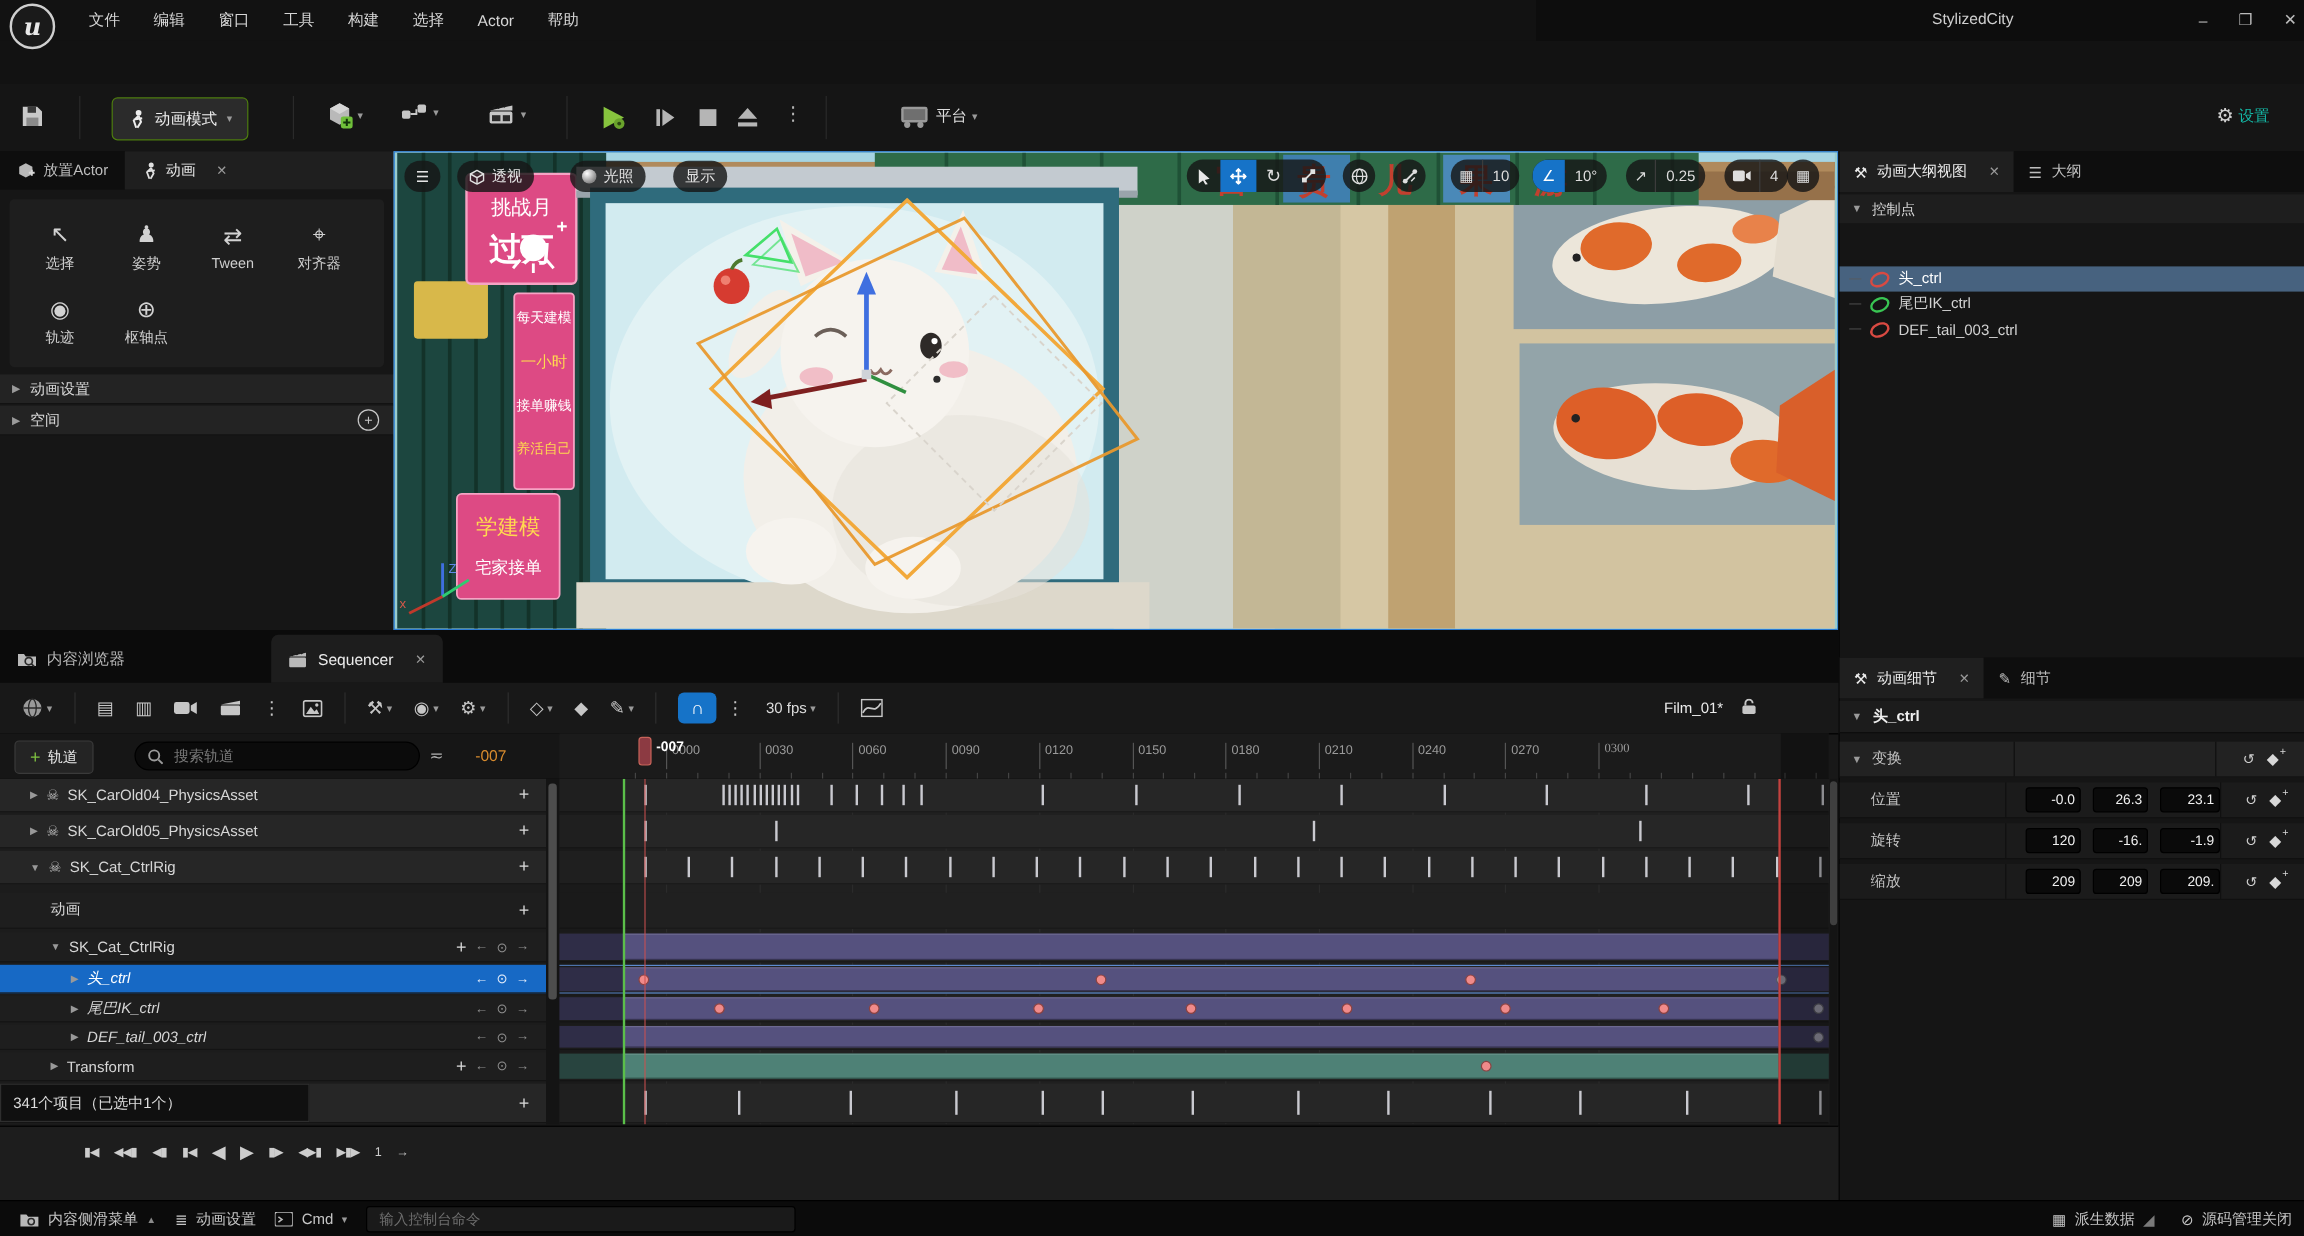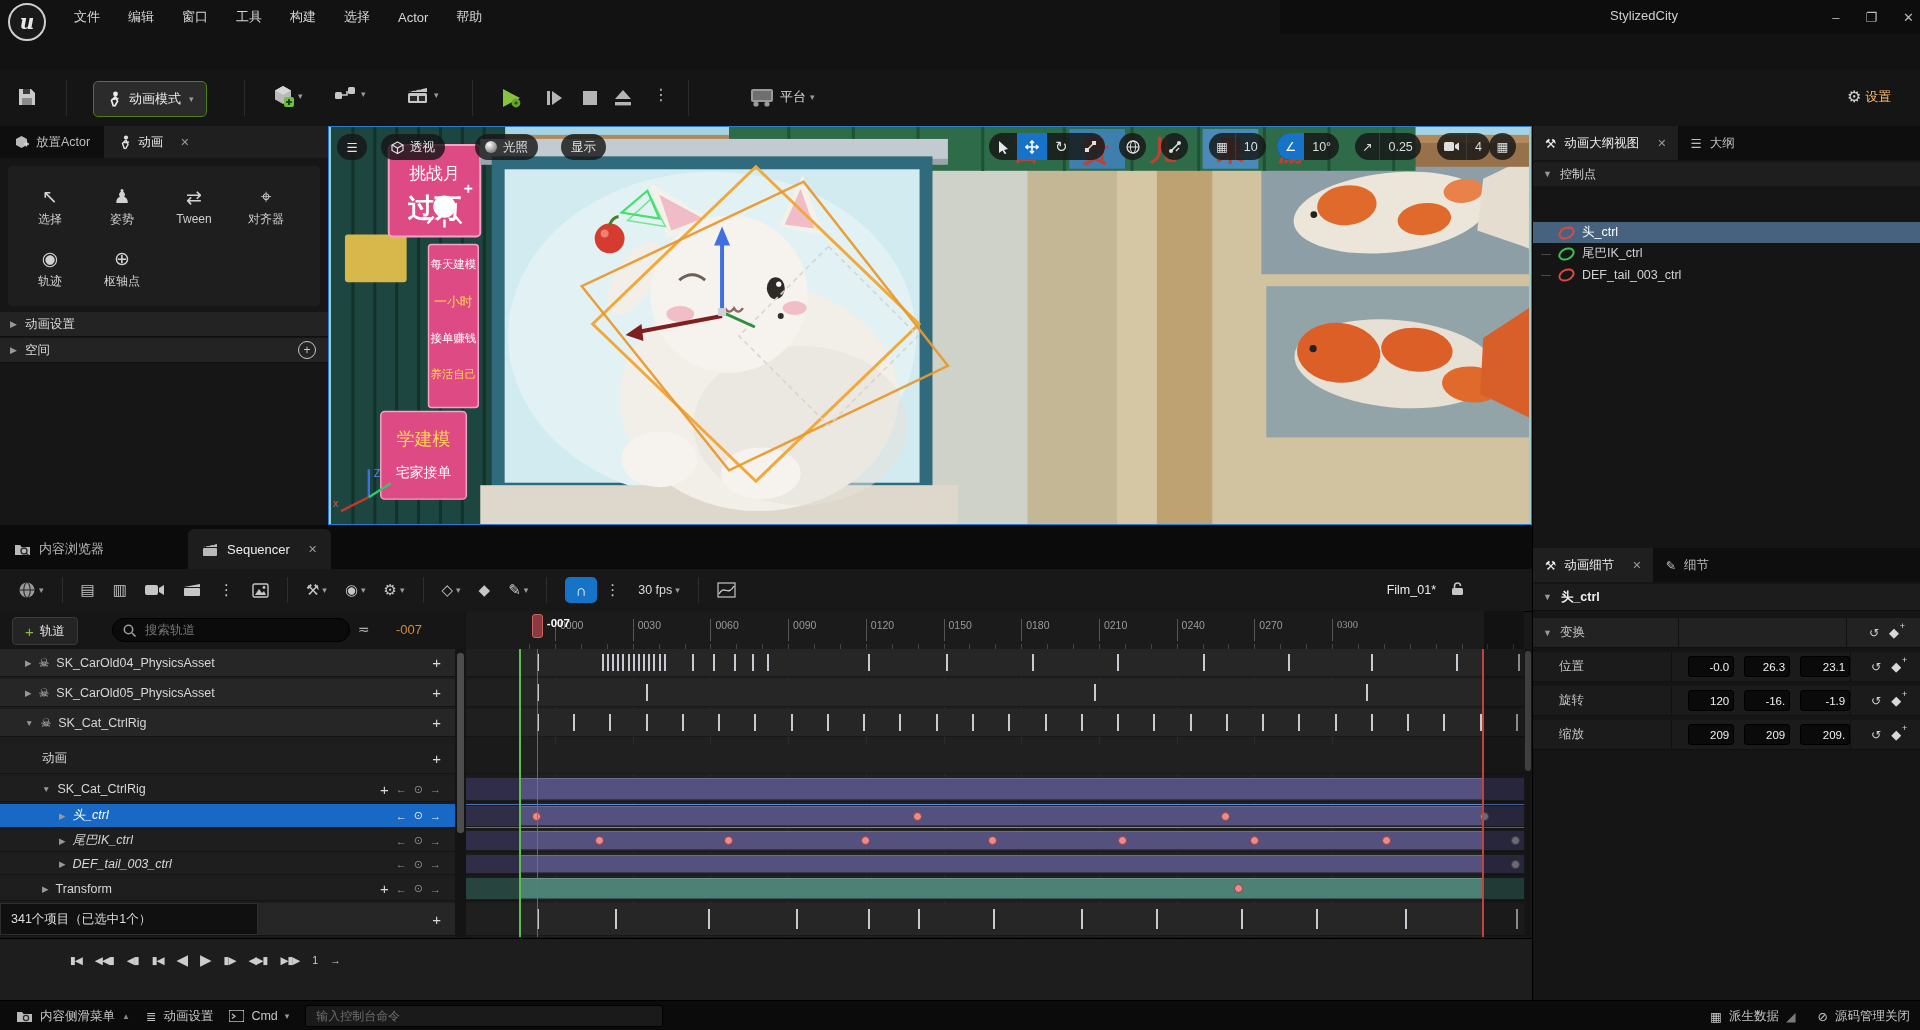--- a/index.html
+++ b/index.html
@@ -63,21 +63,21 @@
   .dt-label{width:146px;padding-left:26px;box-sizing:border-box;color:#c4c4c4;font-size:12.5px;border-right:1px solid #101010;height:100%;display:flex;align-items:center;gap:8px;}
   .dt-vals{flex:1;display:flex;gap:10px;padding-left:16px;}
   .pill{width:40px;height:19px;background:#0a0a0a;border:1px solid #000;border-radius:3px;color:#f0f0f0;font-size:11.5px;display:flex;align-items:center;justify-content:flex-end;padding-right:4px;overflow:hidden;}
   .dt-icons{width:74px;display:flex;align-items:center;gap:10px;justify-content:center;border-left:1px solid #101010;height:100%;color:#cfcfcf;}
   .keyadd{position:relative;font-size:13px;color:#d8d8d8;}
   .keyadd i{position:absolute;top:-4px;right:-6px;font-size:9px;font-style:normal;}
   
   .sequencer{left:0;top:525px;width:1532px;height:475px;background:#181818;}
   .sq-tabs{left:0;top:0;width:100%;height:44px;background:#0b0b0b;display:flex;align-items:flex-end;}
   .sq-tab{height:40px;display:flex;align-items:center;gap:8px;padding:0 14px;color:#b8b8b8;font-size:13px;}
-  .sq-tab.active{background:#1d1d1d;border-radius:6px 6px 0 0;color:#ececec;margin-left:70px;}
+  .sq-tab.active{background:#1d1d1d;border-radius:6px 6px 0 0;color:#ececec;margin-left:108px;}
   .sq-toolbar{left:0;top:44px;width:100%;height:42px;background:#181818;border-bottom:1px solid #000;display:flex;align-items:center;}
   .sq-ic{color:#c6c6c6;font-size:15px;display:flex;align-items:center;gap:3px;margin-left:18px;}
   .sq-sep{width:1px;height:26px;background:#2e2e2e;margin-left:18px;}
   .magnet{width:32px;height:26px;background:#1673c8;border-radius:5px;color:#fff;display:flex;align-items:center;justify-content:center;font-size:15px;font-weight:bold;}
   .hdr-left{left:0;top:86px;width:466px;height:38px;background:#161616;border-bottom:1px solid #000;}
   .addtrack{left:12px;top:6px;height:26px;border:1px solid #3a3a3a;border-radius:4px;background:#242424;display:flex;align-items:center;gap:6px;padding:0 12px;color:#e6e6e6;font-size:12.5px;}
   .addtrack b{color:#7fc241;font-size:15px;font-weight:normal;}
   .ruler{left:466px;top:86px;width:1058px;height:38px;background:#1b1b1b;border-bottom:1px solid #000;overflow:hidden;}
   .rl{position:absolute;top:8px;color:#9a9a9a;font-size:10.5px;border-left:1px solid #555;padding-left:4px;height:22px;}
   .rmt{position:absolute;bottom:0;width:1px;height:5px;background:#444;}
@@ -234,21 +234,21 @@
           <rect x="1" y="2" width="22" height="13" rx="2" fill="#9a9a9a"></rect>
           <rect x="3" y="4" width="18" height="9" fill="#6f6f6f"></rect>
           <circle cx="6" cy="17" r="2.6" fill="#9a9a9a"></circle>
           <circle cx="17" cy="17" r="2.6" fill="#9a9a9a"></circle>
         </svg>
       <span style="font-size:13px;color:#dcdcdc">平台</span>
       <span class="caret">▾</span>
     </div>
     <div class="abs icon-dd" style="left:1847px;top:17px">
       <span style="font-size:16px">⚙</span>
-      <span style="font-size:13px;color:#fdba74">设置</span>
+      <span style="font-size:13px;color:#14b8a6">设置</span>
     </div>
   </div>
 
   <div class="abs left-panel">
     <div class="abs lp-tabs">
       <div class="lp-tab">
         <svg width="15" height="15">
             <path d="M7.5 1 L13 4 v6 L7.5 13 L2 10 V4 Z" fill="#b9b9b9"></path>
             <path d="M10 9 h5 M12.5 6.5 v5" stroke="#d8d8d8" stroke-width="1.6"></path>
           </svg>

